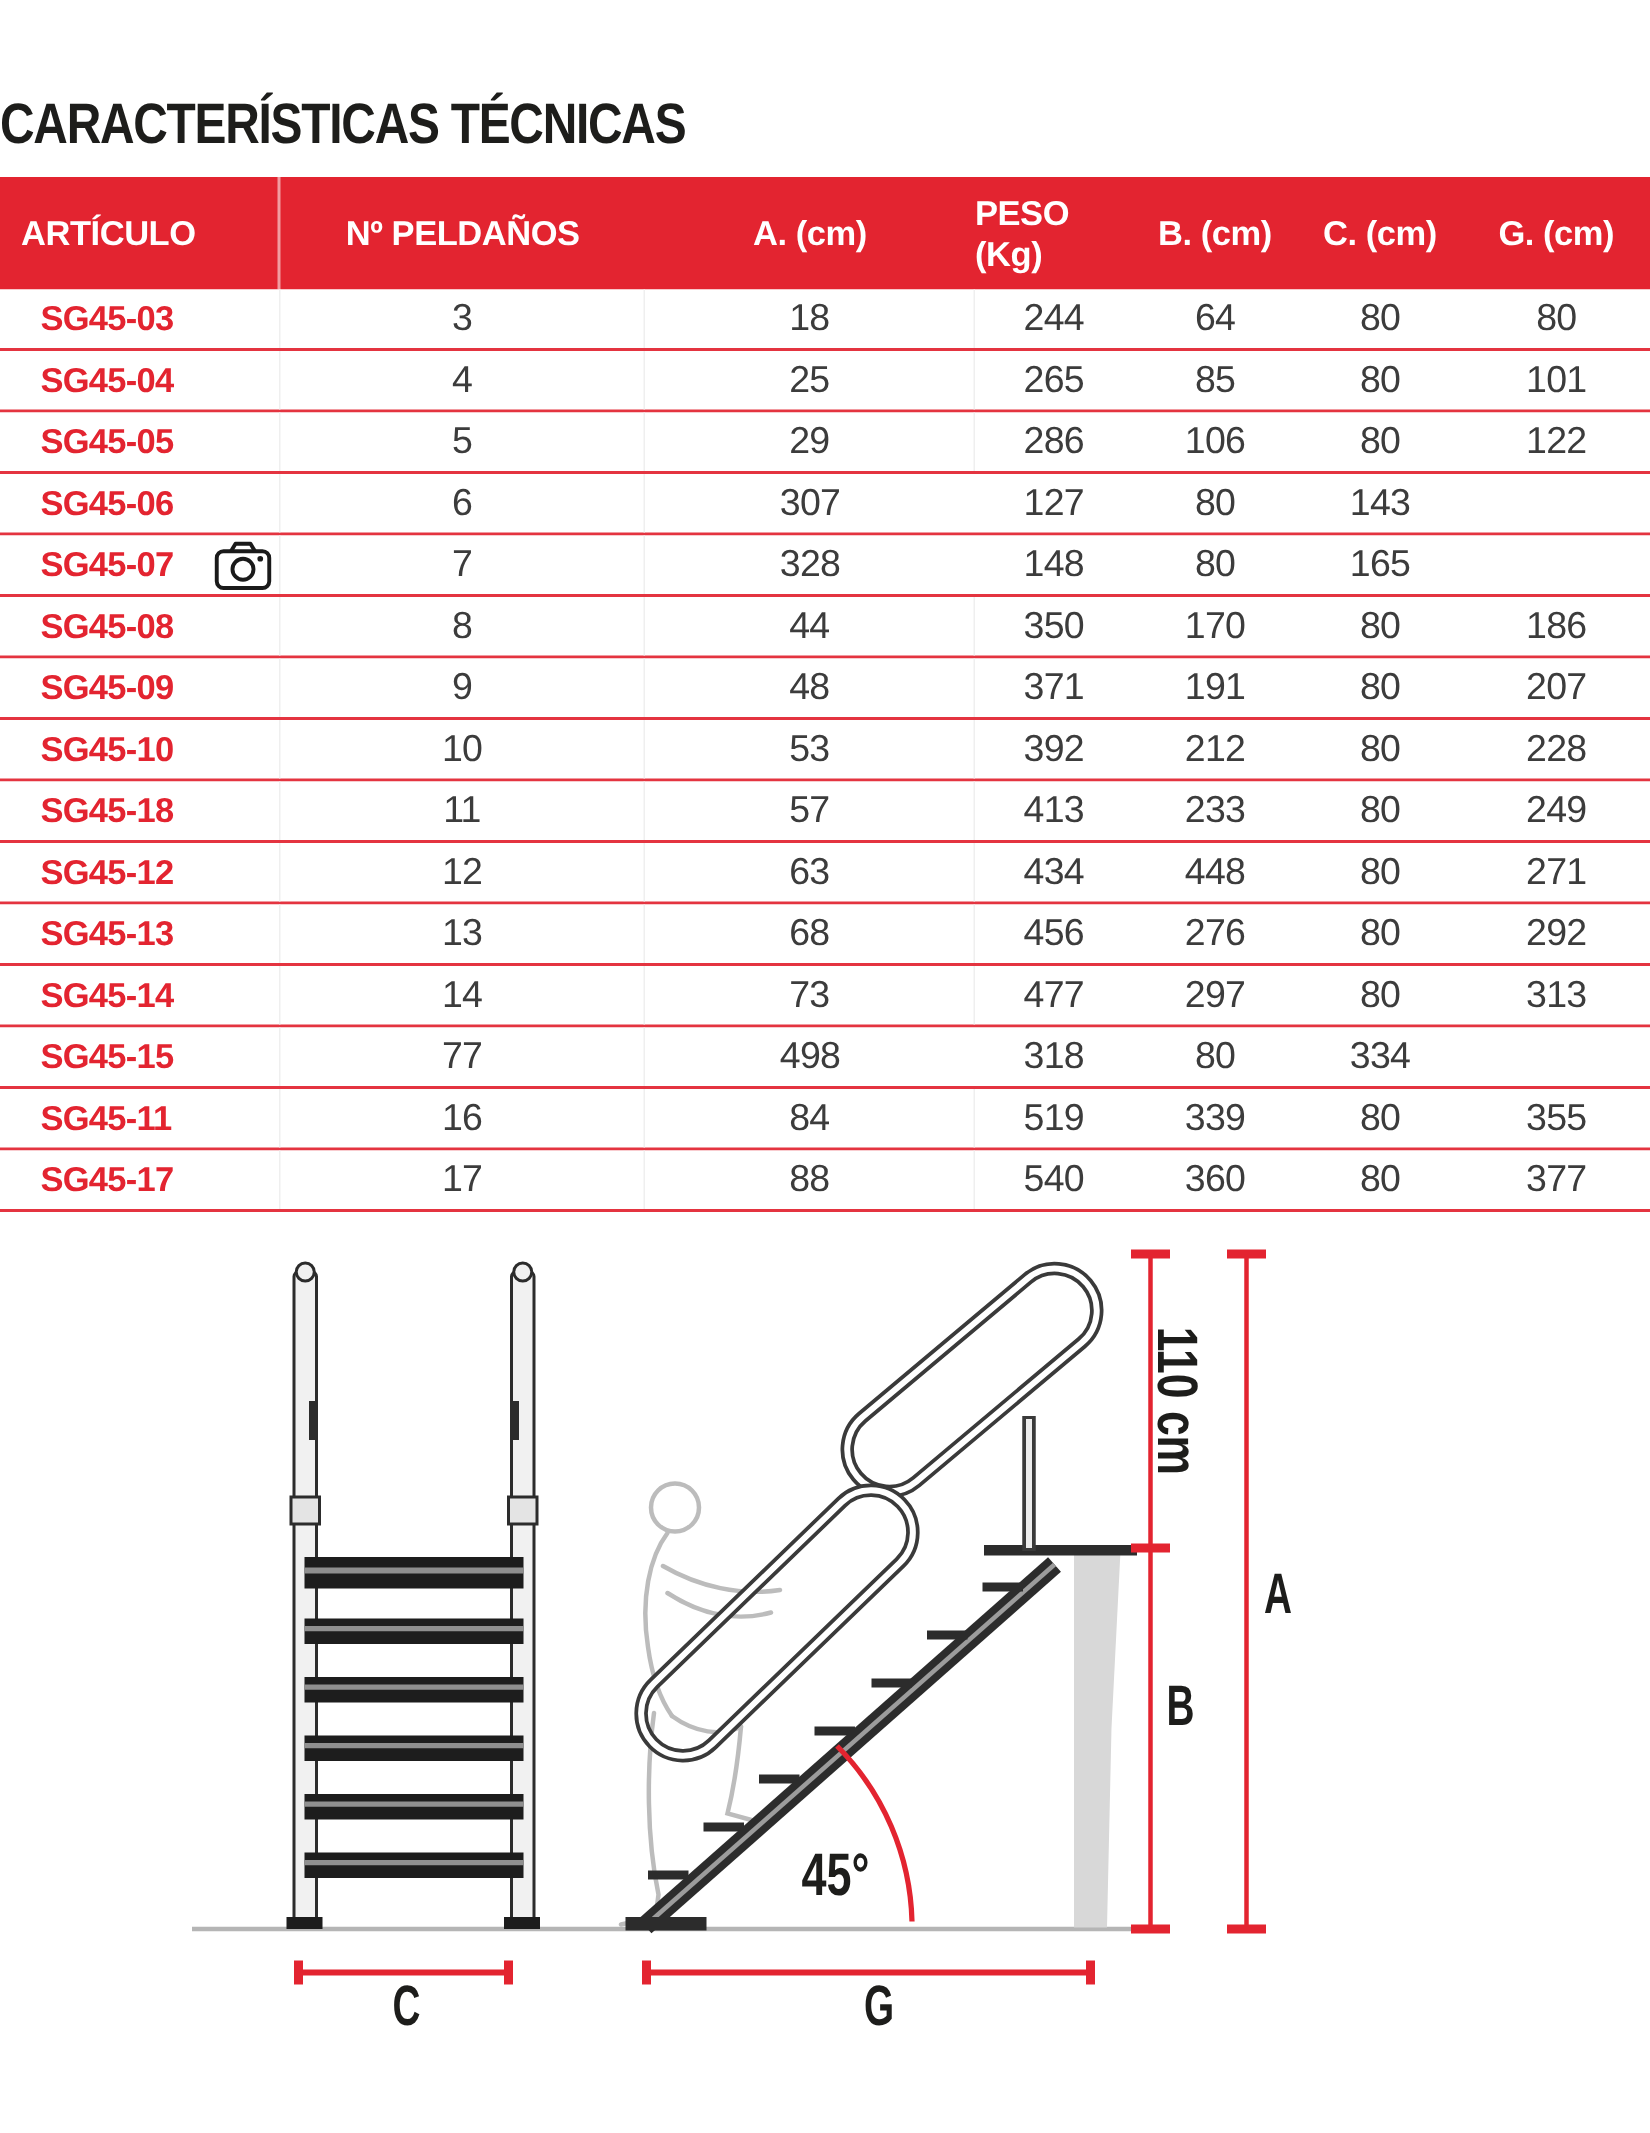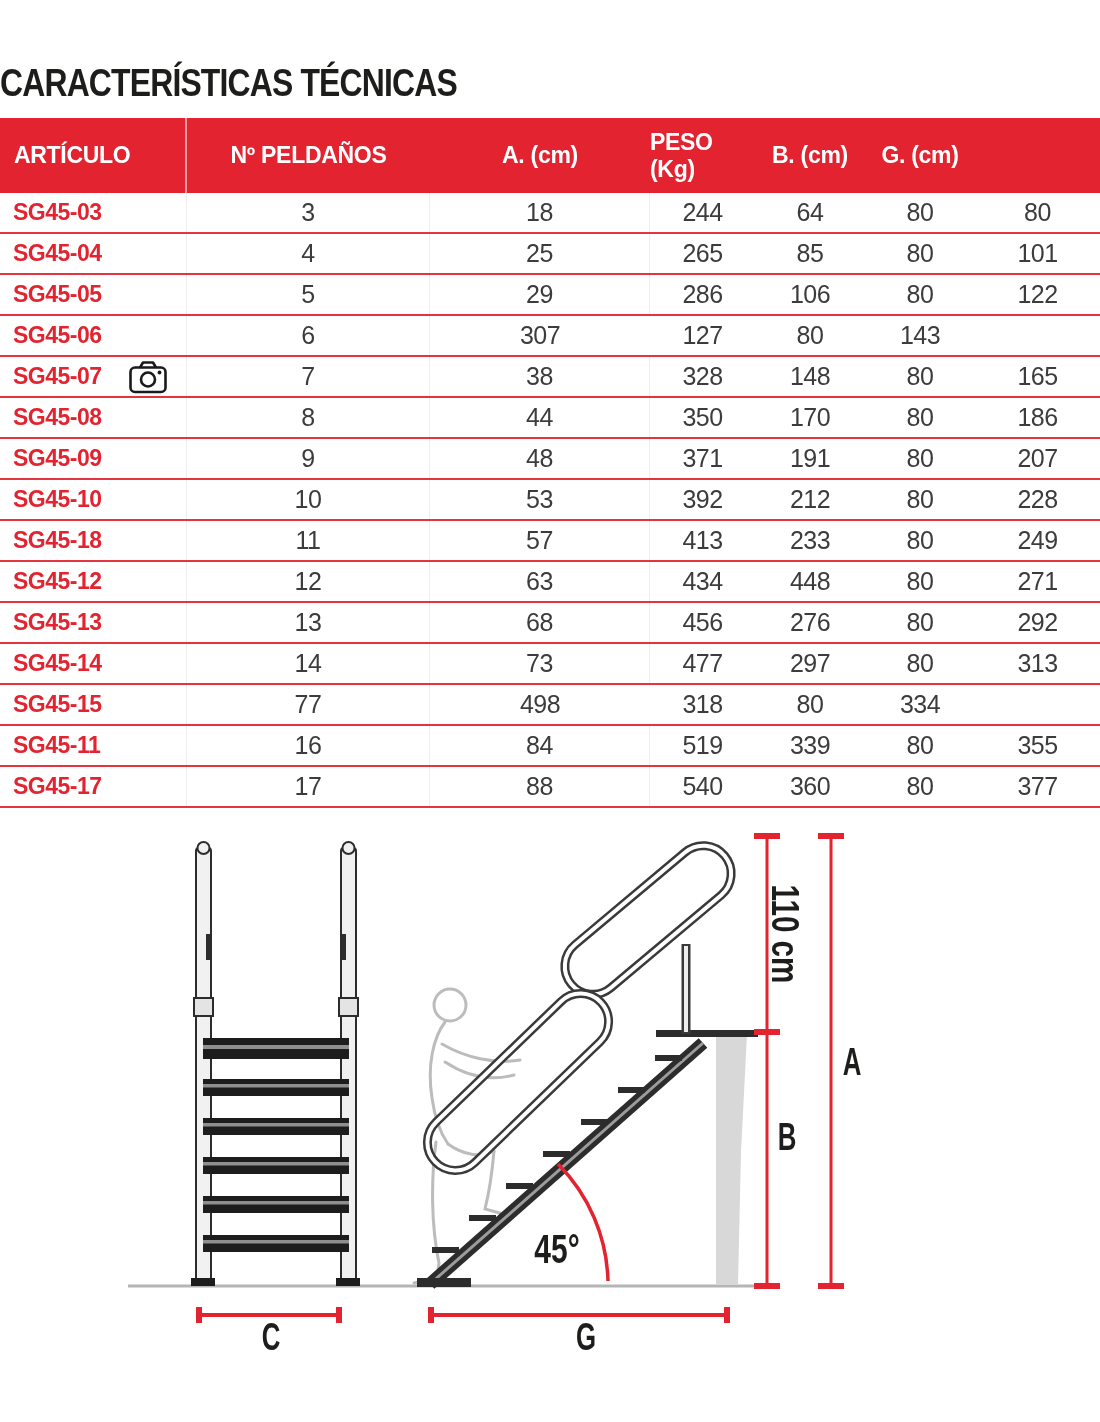--- a/index.html
+++ b/index.html
@@ -27,40 +27,41 @@
     height:41px; border-bottom:2px solid #e43440; box-sizing:border-box;
     background:#ffffff;
   }
   .td {
     display:flex; align-items:center; justify-content:center;
     font-size:25px; color:#3c3c3c; letter-spacing:-0.5px;
   }
   .td.sep { border-right:1px solid #efefef; }
   .td.art {
     justify-content:flex-start; padding-left:13px;
-    color:#e32430; font-weight:700; font-size:23px; letter-spacing:-0.5px;
+    color:#e32430; font-weight:700; font-size:23px; letter-spacing:-0.5px;margin-left:14px;
   }
   .cam { margin-left:26px; flex:0 0 auto; }
   .diagram { position:absolute; top:812px; left:0; }
   svg text { font-family:"Liberation Sans", sans-serif; font-weight:700; fill:#1d1d1b; }
 </style>
 </head>
 <body>
 
 <div class="page">
 
   <h1 class="title">CARACTERÍSTICAS TÉCNICAS</h1>
 
   <div class="spec-table">
     <div class="thead">
       <div class="th art">ARTÍCULO</div>
       <div class="th">Nº PELDAÑOS</div>
       <div class="th">A. (cm)</div>
       <div class="th">PESO (Kg)</div>
       <div class="th">B. (cm)</div>
+      <div class="th">C. (cm)</div>
       <div class="th">G. (cm)</div>
     </div>
     <div class="tbody">
     <div class="tr">
       <div class="td art sep">
         <span>SG45-03</span>
 
       </div>
       <div class="td num sep">3</div>
       <div class="td num sep">18</div>
@@ -112,21 +113,20 @@
       <div class="td art sep">
         <span>SG45-07</span>
         <svg class="cam" width="40" height="34" viewBox="0 0 40 34">
           <rect x="2.5" y="7.5" width="35" height="24.5" rx="4.5" fill="none" stroke="#1a1a1a" stroke-width="2.6"></rect>
           <path d="M12 7.5 L15 2.5 L25 2.5 L28 7.5" fill="none" stroke="#1a1a1a" stroke-width="2.6" stroke-linejoin="round"></path>
           <circle cx="20" cy="19.5" r="7" fill="none" stroke="#1a1a1a" stroke-width="2.6"></circle>
           <circle cx="31.5" cy="12.5" r="1.9" fill="#1a1a1a"></circle>
         </svg>
       </div>
       <div class="td num sep">7</div>
-      <div class="td num sep">38</div>
       <div class="td num">328</div>
       <div class="td num">148</div>
       <div class="td num">80</div>
       <div class="td num">165</div>
     </div>
 
     <div class="tr">
       <div class="td art sep">
         <span>SG45-08</span>
 

